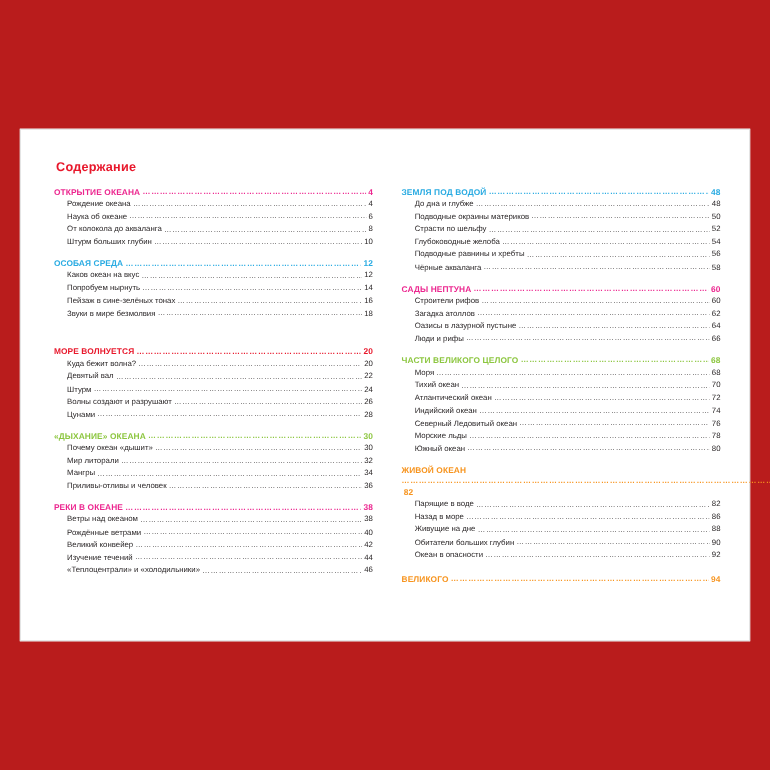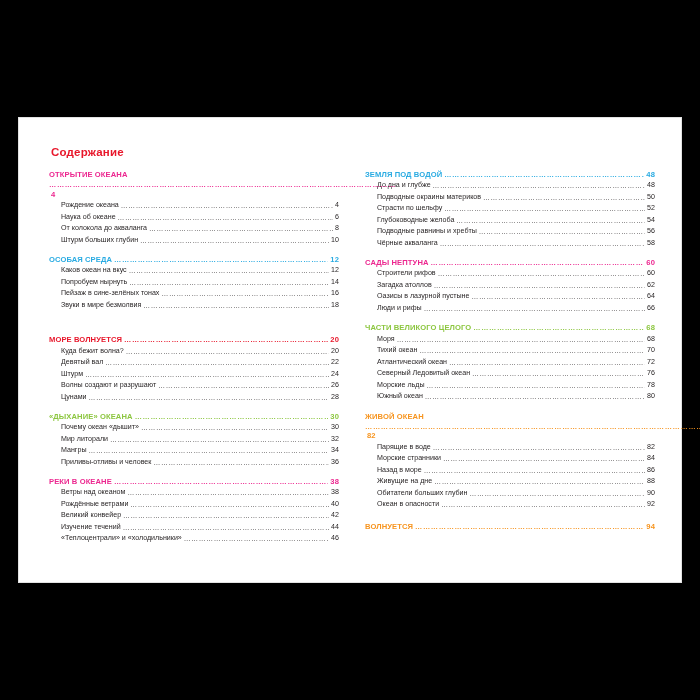--- a/index.html
+++ b/index.html
@@ -7,21 +7,21 @@
     padding: 0;
     background: #ffffff;
     width: 700px;
     height: 700px;
     font-family: "Liberation Sans", sans-serif;
   }
   #page {
     position: relative;
     width: 700px;
     height: 700px;
-    background: #000000;
+    background: #b91c1c;
     overflow: hidden;
   }
   .page-sheet {
     position: absolute;
     left: 18px;
     top: 117px;
     width: 664px;
     height: 466px;
     background: #ffffff;
     border: 1px solid #e2e2e2;
@@ -70,21 +70,21 @@
     white-space: nowrap;
     font-weight: bold;
     letter-spacing: 0.7px;
     font-size: 7.2px;
     transform: translateY(-0.5px);
   }
   .sec-head .pg { flex: 0 0 auto; padding-left: 2px; text-align: right; }
 
   .entry {
     display: flex;
-    align-items: flex-start;
+    align-items: flex-end;
     font-size: 7.1px;
     color: #231f20;
     line-height: 1.62;
     white-space: nowrap;
     padding-left: 12px;
   }
   .entry .label { flex: 0 0 auto; padding-right: 2px; }
   .entry .leader {
     flex: 1 1 auto;
     overflow: hidden;
@@ -103,21 +103,21 @@
 </head>
 <body>
 
 <div id="page">
   <div class="page-sheet">
     <div class="content-area">
       <div class="toc-title" style="color: rgb(232, 23, 43);">Содержание</div>
       <div class="columns">
         <div class="col">
             <div class="section">
-              <div class="sec-head" style="color: rgb(236, 38, 143); flex-direction: column;">
+              <div class="sec-head" style="color: rgb(236, 38, 143);">
                 <span class="label">ОТКРЫТИЕ ОКЕАНА</span>
                 <span class="leader">……………………………………………………………………………………………………………………</span>
                 <span class="pg">4</span>
               </div>
               <div class="entry">
                 <span class="label">Рождение океана</span>
                 <span class="leader">……………………………………………………………………………………………………………………</span>
                 <span class="pg">4</span>
               </div>
               <div class="entry">
@@ -335,20 +335,25 @@
                 <span class="label">Тихий океан</span>
                 <span class="leader">……………………………………………………………………………………………………………………</span>
                 <span class="pg">70</span>
               </div>
               <div class="entry">
                 <span class="label">Атлантический океан</span>
                 <span class="leader">……………………………………………………………………………………………………………………</span>
                 <span class="pg">72</span>
               </div>
               <div class="entry">
+                <span class="label">Индийский океан</span>
+                <span class="leader">……………………………………………………………………………………………………………………</span>
+                <span class="pg">74</span>
+              </div>
+              <div class="entry">
                 <span class="label">Северный Ледовитый океан</span>
                 <span class="leader">……………………………………………………………………………………………………………………</span>
                 <span class="pg">76</span>
               </div>
               <div class="entry">
                 <span class="label">Морские льды</span>
                 <span class="leader">……………………………………………………………………………………………………………………</span>
                 <span class="pg">78</span>
               </div>
               <div class="entry">
@@ -362,25 +367,20 @@
                 <span class="label">ЖИВОЙ ОКЕАН</span>
                 <span class="leader">……………………………………………………………………………………………………………………</span>
                 <span class="pg">82</span>
               </div>
               <div class="entry">
                 <span class="label">Парящие в воде</span>
                 <span class="leader">……………………………………………………………………………………………………………………</span>
                 <span class="pg">82</span>
               </div>
               <div class="entry">
-                <span class="label">Морские странники</span>
-                <span class="leader">……………………………………………………………………………………………………………………</span>
-                <span class="pg">84</span>
-              </div>
-              <div class="entry">
                 <span class="label">Назад в море</span>
                 <span class="leader">……………………………………………………………………………………………………………………</span>
                 <span class="pg">86</span>
               </div>
               <div class="entry">
                 <span class="label">Живущие на дне</span>
                 <span class="leader">……………………………………………………………………………………………………………………</span>
                 <span class="pg">88</span>
               </div>
               <div class="entry">
@@ -389,21 +389,21 @@
                 <span class="pg">90</span>
               </div>
               <div class="entry">
                 <span class="label">Океан в опасности</span>
                 <span class="leader">……………………………………………………………………………………………………………………</span>
                 <span class="pg">92</span>
               </div>
             </div>
             <div class="section">
               <div class="sec-head index-row" style="color: rgb(247, 148, 30);">
-                <span class="label">ВОЛНУЕТСЯ</span>
+                <span class="label">ВЕЛИКОГО</span>
                 <span class="leader">……………………………………………………………………………………………………………………</span>
                 <span class="pg">94</span>
               </div>
             </div>
           </div>
       </div>
     </div>
   </div>
 </div>
 

